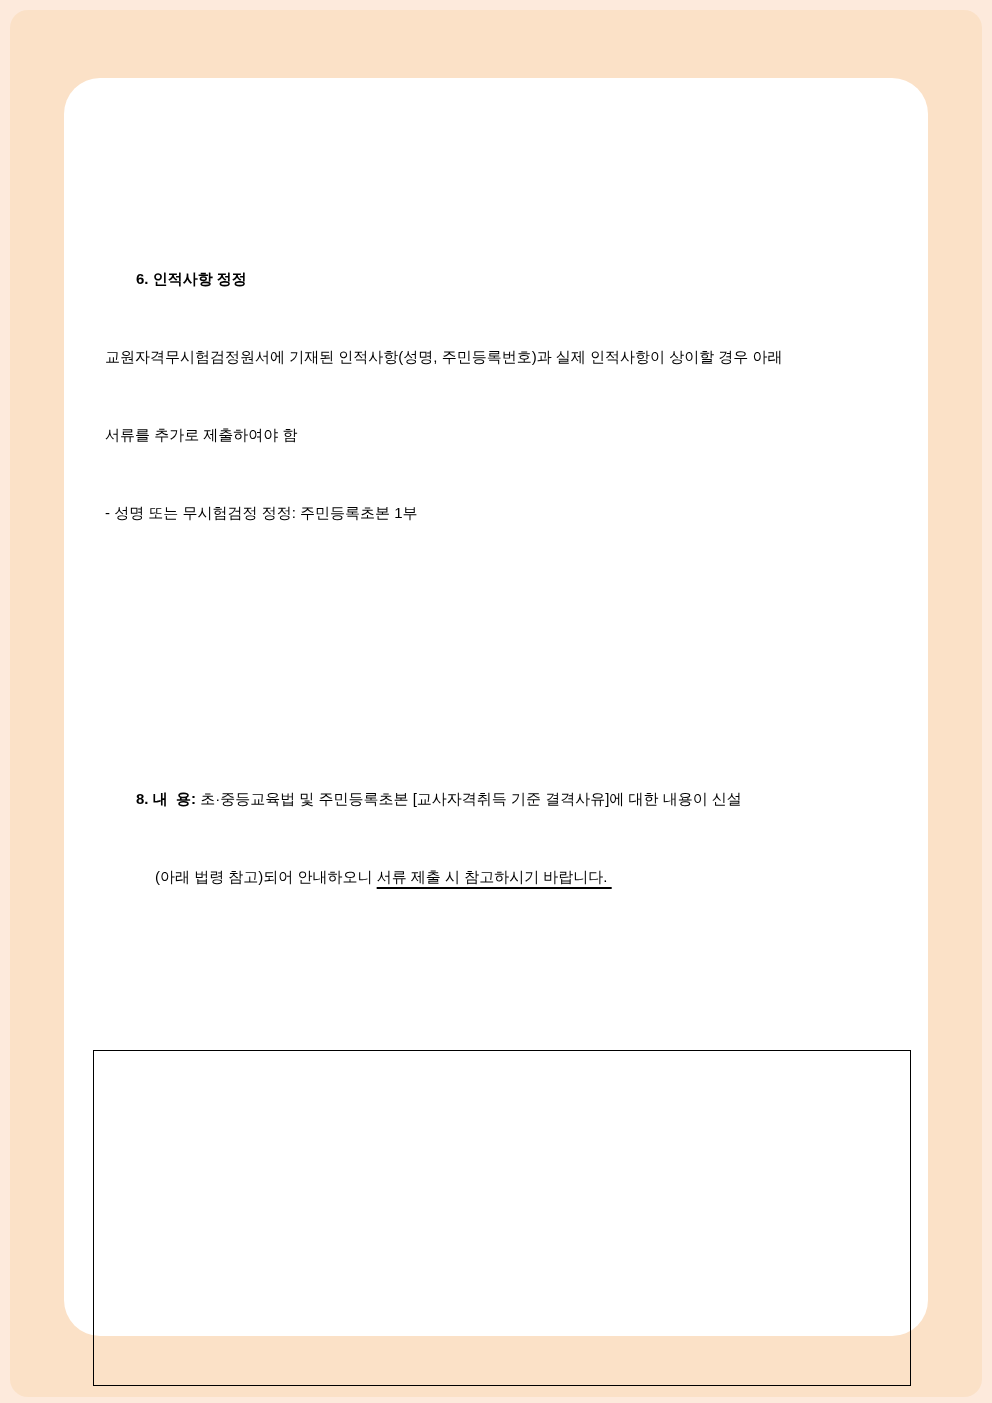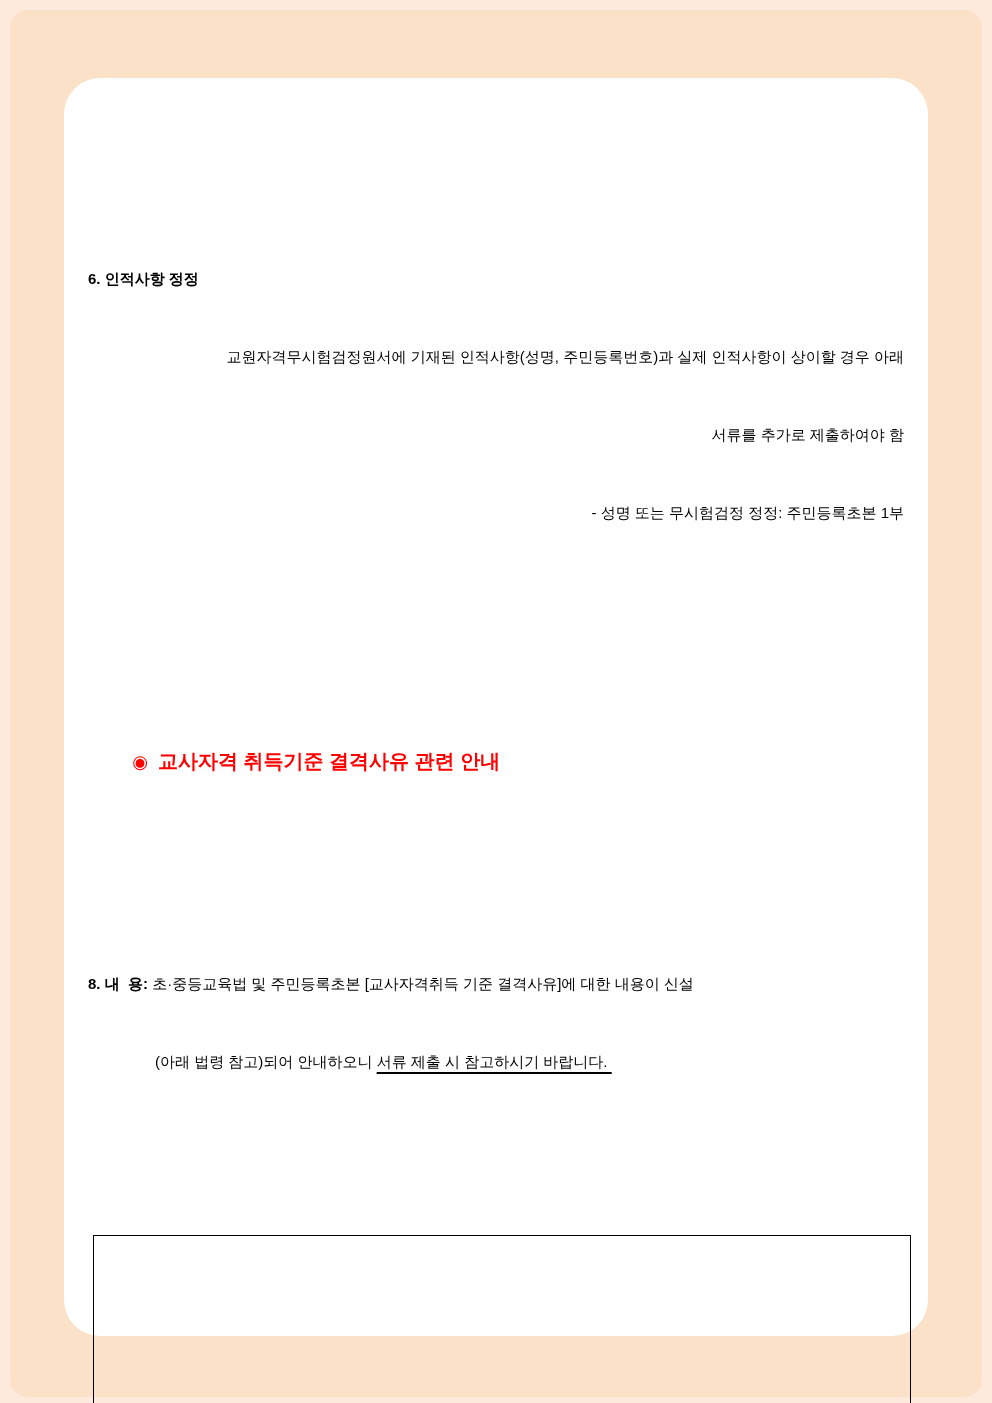--- a/index.html
+++ b/index.html
@@ -14,32 +14,32 @@
     background:#fbe1c7;border-radius:18px;
   }
   .card{
     position:absolute;left:64px;top:78px;width:864px;height:1258px;
     background:#fff;border-radius:36px;
     box-sizing:border-box;
     padding:32px 24px 0 24px;
     font-size:15px;line-height:26px;
     white-space:pre-wrap;
   }
-  .bold{font-weight:bold;}
+  .bold{font-weight:bold;margin-left:48px;}
   .red-heading{
     color:#ff0000;font-weight:bold;font-size:20px;line-height:30px;
     margin:34px 0 8px 22px;
   }
   .red-heading .bullet{font-size:18px;margin-right:10px;}
   .underline{
     text-decoration:underline;
     text-underline-offset:5px;
     text-decoration-thickness:1.5px;
   }
-  .ind-sm{padding-left:17px;text-align:right;}
+  .ind-sm{padding-left:17px;}
   .ind-cont{padding-left:67px;}
   .law-box{
     border:1px solid #000;
     margin:4px 0 0 5px;
     width:818px;box-sizing:border-box;
     padding:7px 9px;
     line-height:24.6px;
   }
 </style>
 </head>
@@ -51,23 +51,20 @@
 
   
   <div>
     <div class="bold">6. 인적사항 정정</div>
     <div class="ind-sm">교원자격무시험검정원서에 기재된 인적사항(성명, 주민등록번호)과 실제 인적사항이 상이할 경우 아래</div>
     <div class="ind-sm">서류를 추가로 제출하여야 함</div>
     <div class="ind-sm">- 성명 또는 무시험검정 정정: 주민등록초본 1부</div>
   </div>
 
   
-  <div class="red-heading">
-    <span class="bullet">◉</span><span>교사자격 취득기준 결격사유 관련 안내</span>
-  </div>
 
   
   <div>
     <div><span class="bold">8. 내  용:</span><span> 초·중등교육법 및 주민등록초본 [교사자격취득 기준 결격사유]에 대한 내용이 신설</span></div>
     <div class="ind-cont"><span>(아래 법령 참고)되어 안내하오니 </span><span class="underline">서류 제출 시 참고하시기 바랍니다. </span></div>
   </div>
 
   
   <div class="law-box">
     

